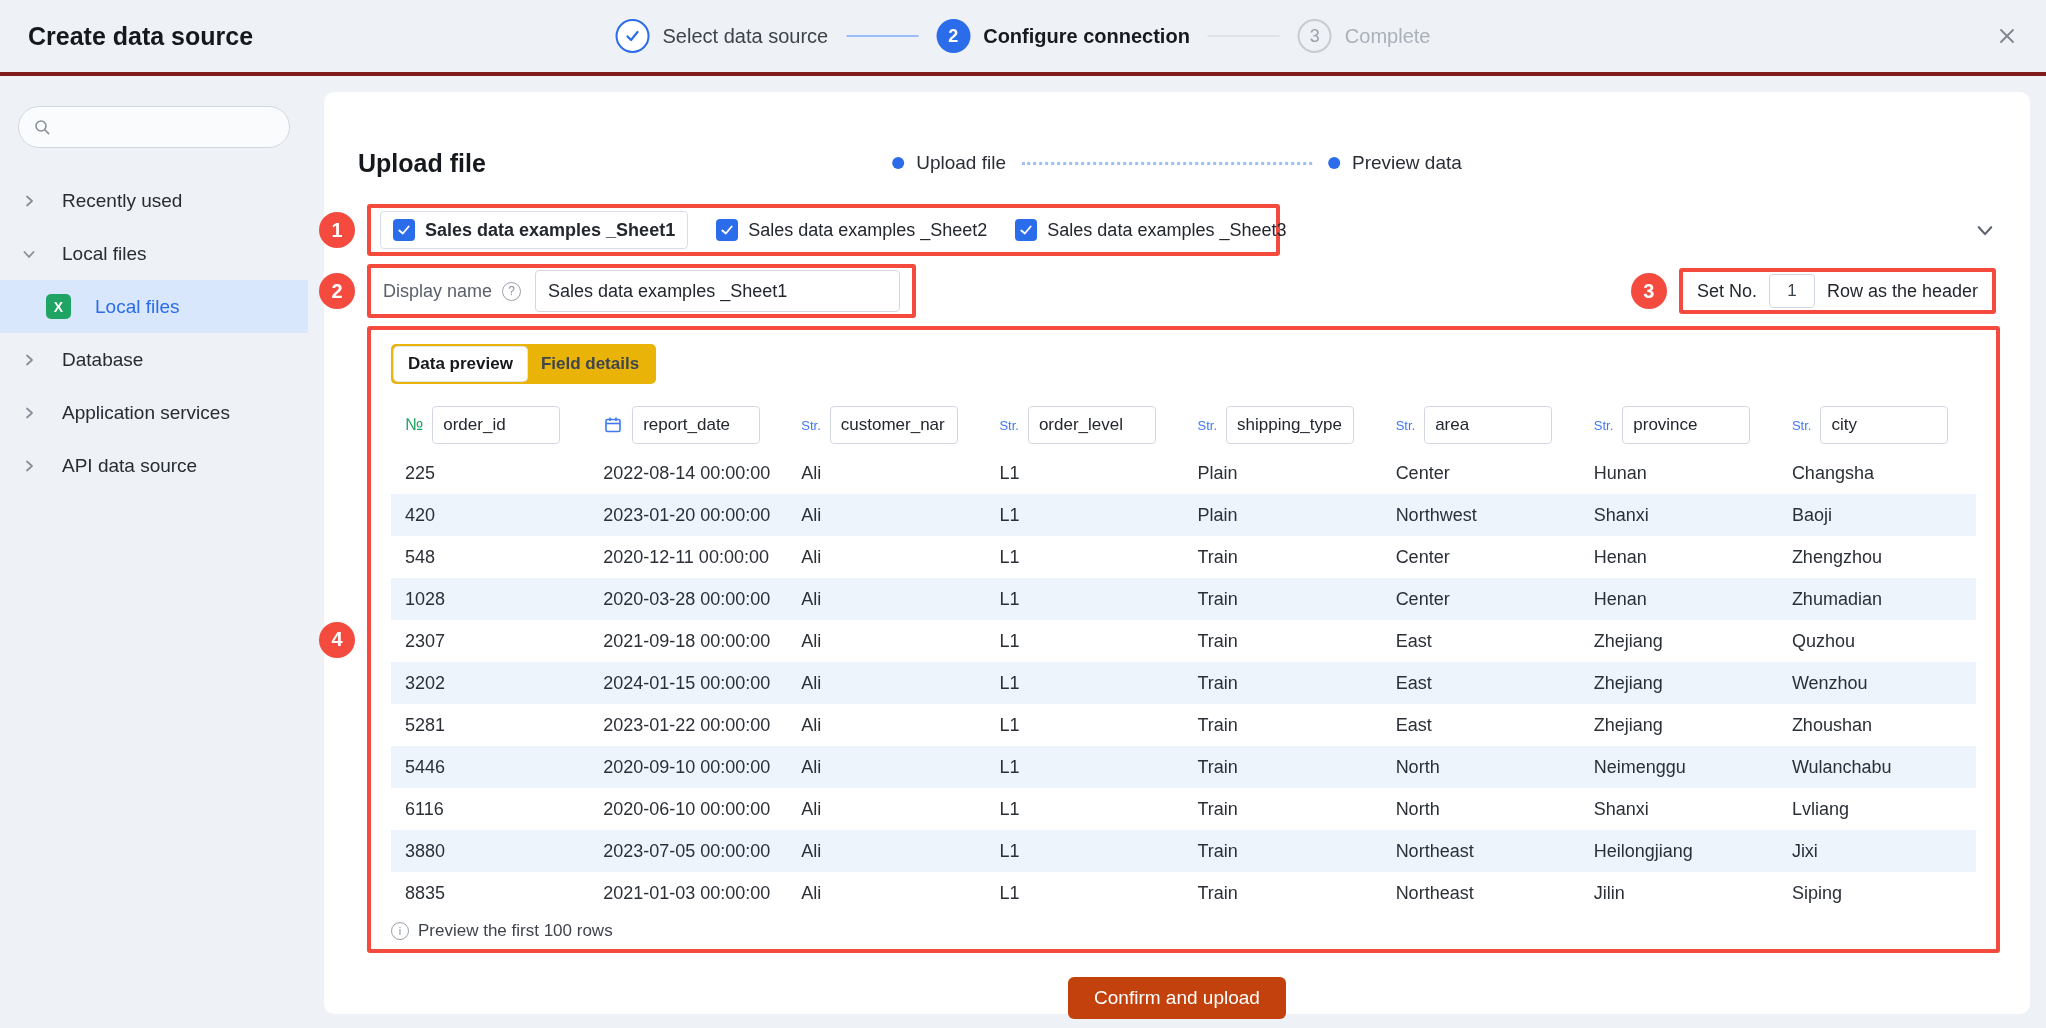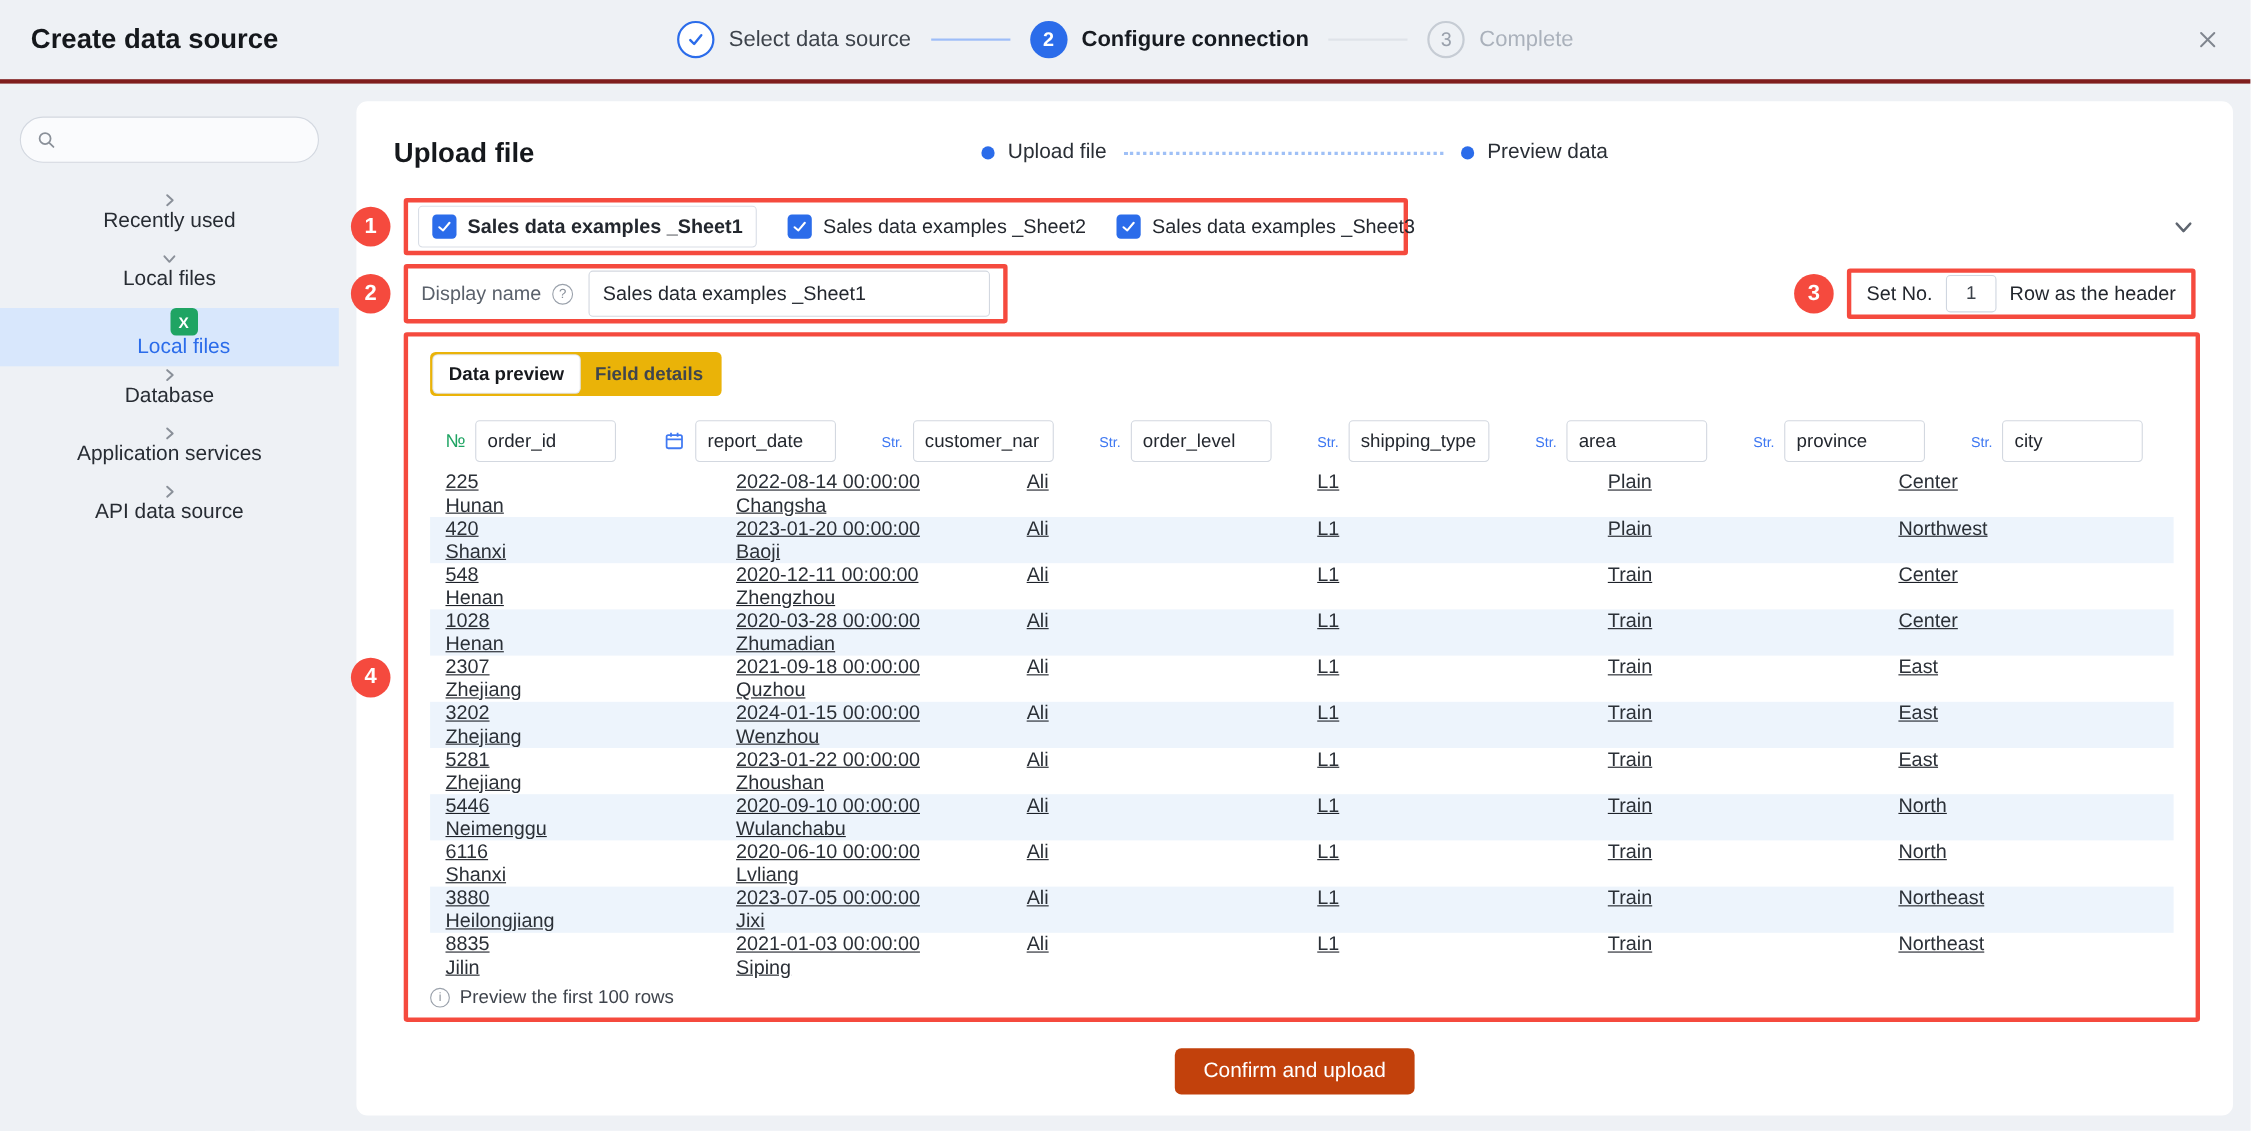--- a/index.html
+++ b/index.html
@@ -37,36 +37,36 @@
   .close-btn { margin-left:auto; display:flex; align-items:center; cursor:pointer; }
 
   
   .sidebar { position:absolute; top:76px; left:0; bottom:0; width:308px; padding-top:30px; }
   .search-box {
     margin:0 18px; height:42px; border:1.5px solid #d3d8e0; border-radius:21px;
     display:flex; align-items:center; gap:9px; padding:0 14px; background:#fafbfd;
   }
   .search-box input { border:none; outline:none; background:transparent; font-size:17px; width:100%; font-family:inherit; }
   .nav { margin-top:26px; }
-  .nav-item { height:53px; display:flex; align-items:center; gap:0; padding:0 20px; font-size:19px; color:#272c33; cursor:pointer;flex-direction:column; }
+  .nav-item { height:53px; display:flex; align-items:center; gap:24px; padding:0 20px; font-size:19px; color:#272c33; cursor:pointer; }
   .nav-item .chev { display:flex; width:18px; justify-content:center; }
   .nav-item.child { padding-left:46px; }
   .nav-item.selected { background:#d8e7fc; }
   .nav-item.selected .nav-label { color:#2b6cea; }
   .excel-icon {
     width:25px; height:25px; border-radius:5px; background:#1fa463; color:#fff;
     font-weight:bold; font-size:14px; display:flex; align-items:center; justify-content:center;
   }
 
   
   .card {
     position:absolute; left:324px; top:92px; width:1706px; height:922px;
     background:#fff; border-radius:10px; padding:26px 34px;
   }
-  .card-head { position:relative; height:42px; display:flex; align-items:center; }
+  .card-head { position:relative; height:42px; display:flex; align-items:center;margin-top:24px; }
   .card-head h2 { margin:0; font-size:25px; font-weight:bold; color:#15181c; }
   .mini-progress {
     position:absolute; left:50%; transform:translateX(-50%);
     display:flex; align-items:center; gap:12px; font-size:19px; color:#2a2f36; white-space:nowrap;
   }
   .prog-dot { width:12px; height:12px; border-radius:50%; background:#2b6cea; }
   .dotted-line { width:290px; height:0; border-top:3px dotted #9fc0f6; margin:0 4px; }
 
   
   .redbox { position:relative; border:4px solid #f54a3e; border-radius:3px; }
@@ -110,21 +110,21 @@
 
   .thead { margin-top:14px; display:grid; grid-template-columns:repeat(8,1fr); height:54px; align-items:center; }
   .th { display:flex; align-items:center; gap:9px; padding-left:14px; min-width:0; }
   .coltype { font-size:13px; flex:none; }
   .coltype.num { color:#1fa463; font-size:17px; }
   .coltype.str { color:#4079f2; }
   .colname {
     width:128px; height:38px; border:1.5px solid #d3d8e0; border-radius:4px;
     font-size:17px; padding:0 10px; color:#23272e; outline:none; min-width:0; font-family:inherit;
   }
-  .tbody .tr { display:grid; grid-template-columns:repeat(6,1fr); height:42px; align-items:center;text-decoration:underline; }
+  .tbody .tr { display:grid; grid-template-columns:repeat(8,1fr); height:42px; align-items:center; }
   .tbody .tr:nth-child(even) { background:#edf4fc; }
   .td { padding-left:14px; font-size:18px; color:#2b3037; white-space:nowrap; overflow:hidden; }
   .tfoot { display:flex; align-items:center; gap:9px; margin-top:7px; font-size:17px; color:#3f444c; }
   .info-icon { width:18px; height:18px; font-size:11px; }
 
   .confirm-row { display:flex; justify-content:center; margin-top:24px; }
   .confirm {
     background:#c2410c; color:#fff; border:none; border-radius:6px; height:42px;
     padding:0 26px; font-size:19px; cursor:pointer; font-family:inherit;
   }

